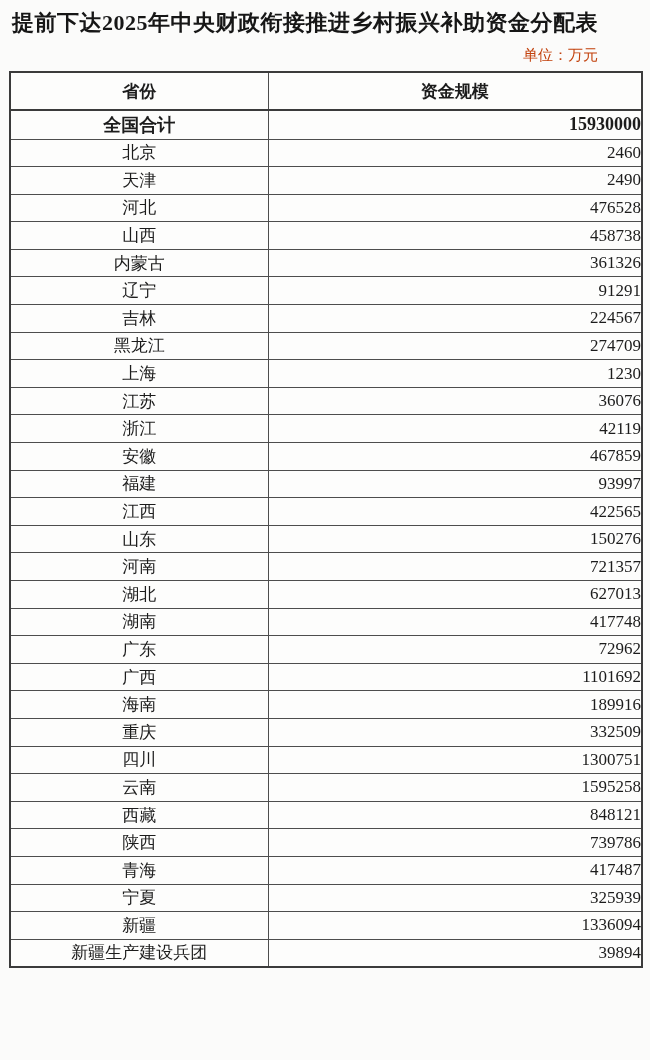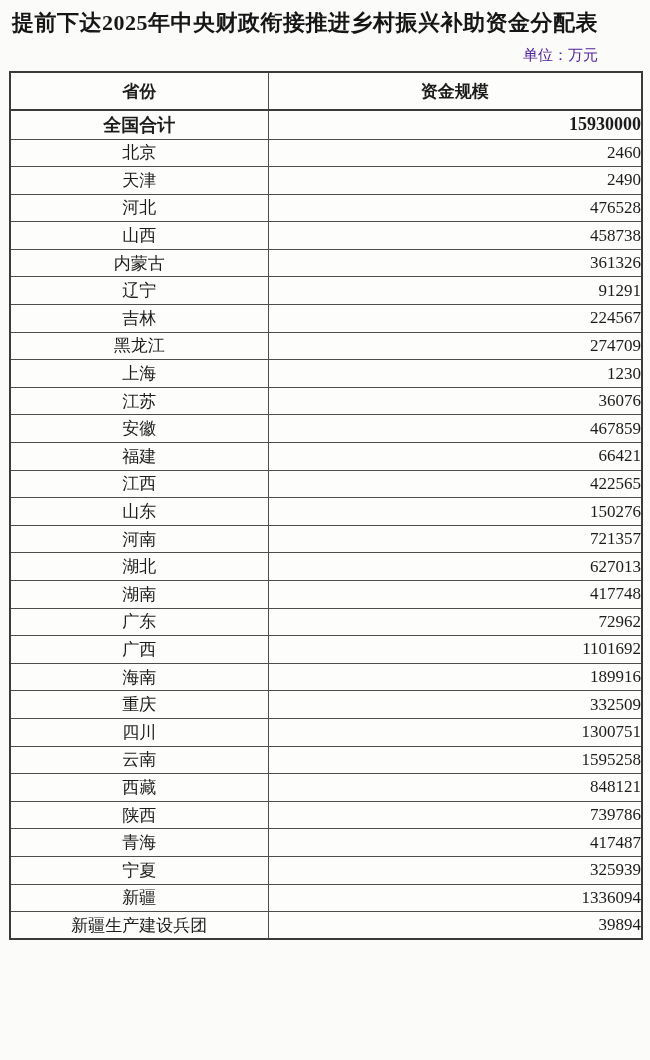--- a/index.html
+++ b/index.html
@@ -25,21 +25,21 @@
     font-size: 22px;
     font-weight: bold;
     line-height: 28px;
     letter-spacing: 0.5px;
     color: #161616;
   }
   .unit-label {
     text-align: right;
     font-size: 15px;
     margin: 9px 12px 6px 0;
-    color: #4c1d95;
+    color: #c2410c;
   }
   table.alloc {
     border-collapse: collapse;
     table-layout: fixed;
     width: 632px;
     margin-left: 9px;
     background: #fdfdfc;
   }
   table.alloc th,
   table.alloc td {
@@ -141,29 +141,33 @@
   <tr>
     <td class="province">上海</td>
     <td class="amount">1230</td>
   </tr>
 
   <tr>
     <td class="province">江苏</td>
     <td class="amount">36076</td>
   </tr>
 
+  <tr>
+    <td class="province">浙江</td>
+    <td class="amount">42119</td>
+  </tr>
 
   <tr>
     <td class="province">安徽</td>
     <td class="amount">467859</td>
   </tr>
 
   <tr>
     <td class="province">福建</td>
-    <td class="amount">66421</td>
+    <td class="amount">93997</td>
   </tr>
 
   <tr>
     <td class="province">江西</td>
     <td class="amount">422565</td>
   </tr>
 
   <tr>
     <td class="province">山东</td>
     <td class="amount">150276</td>

